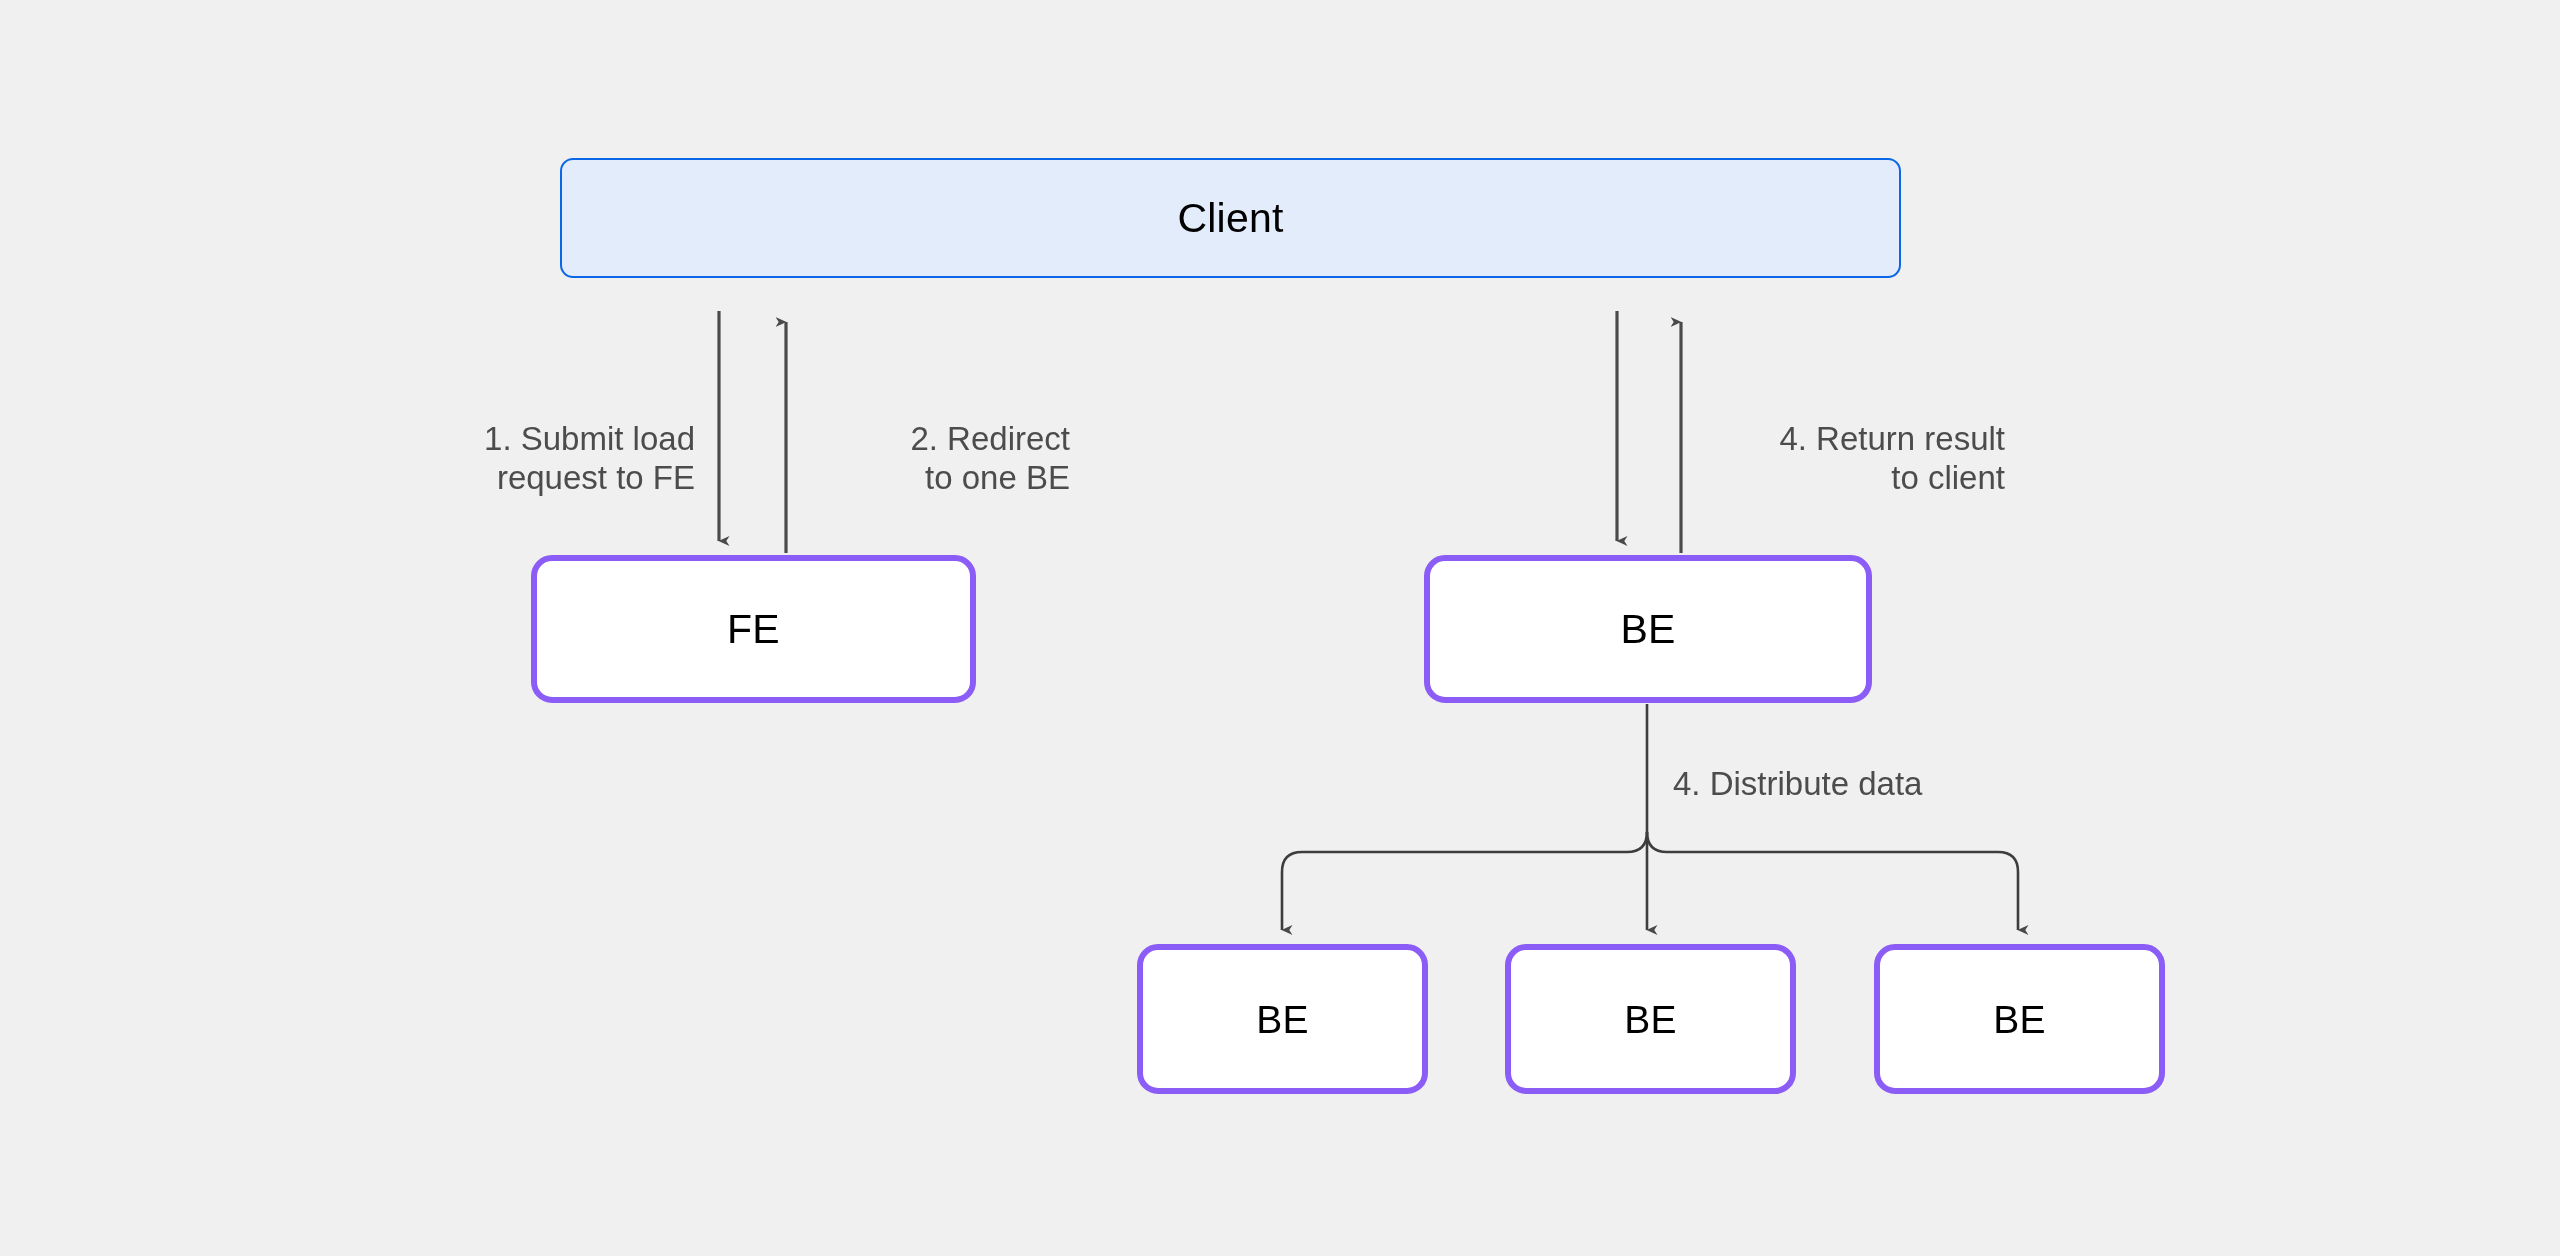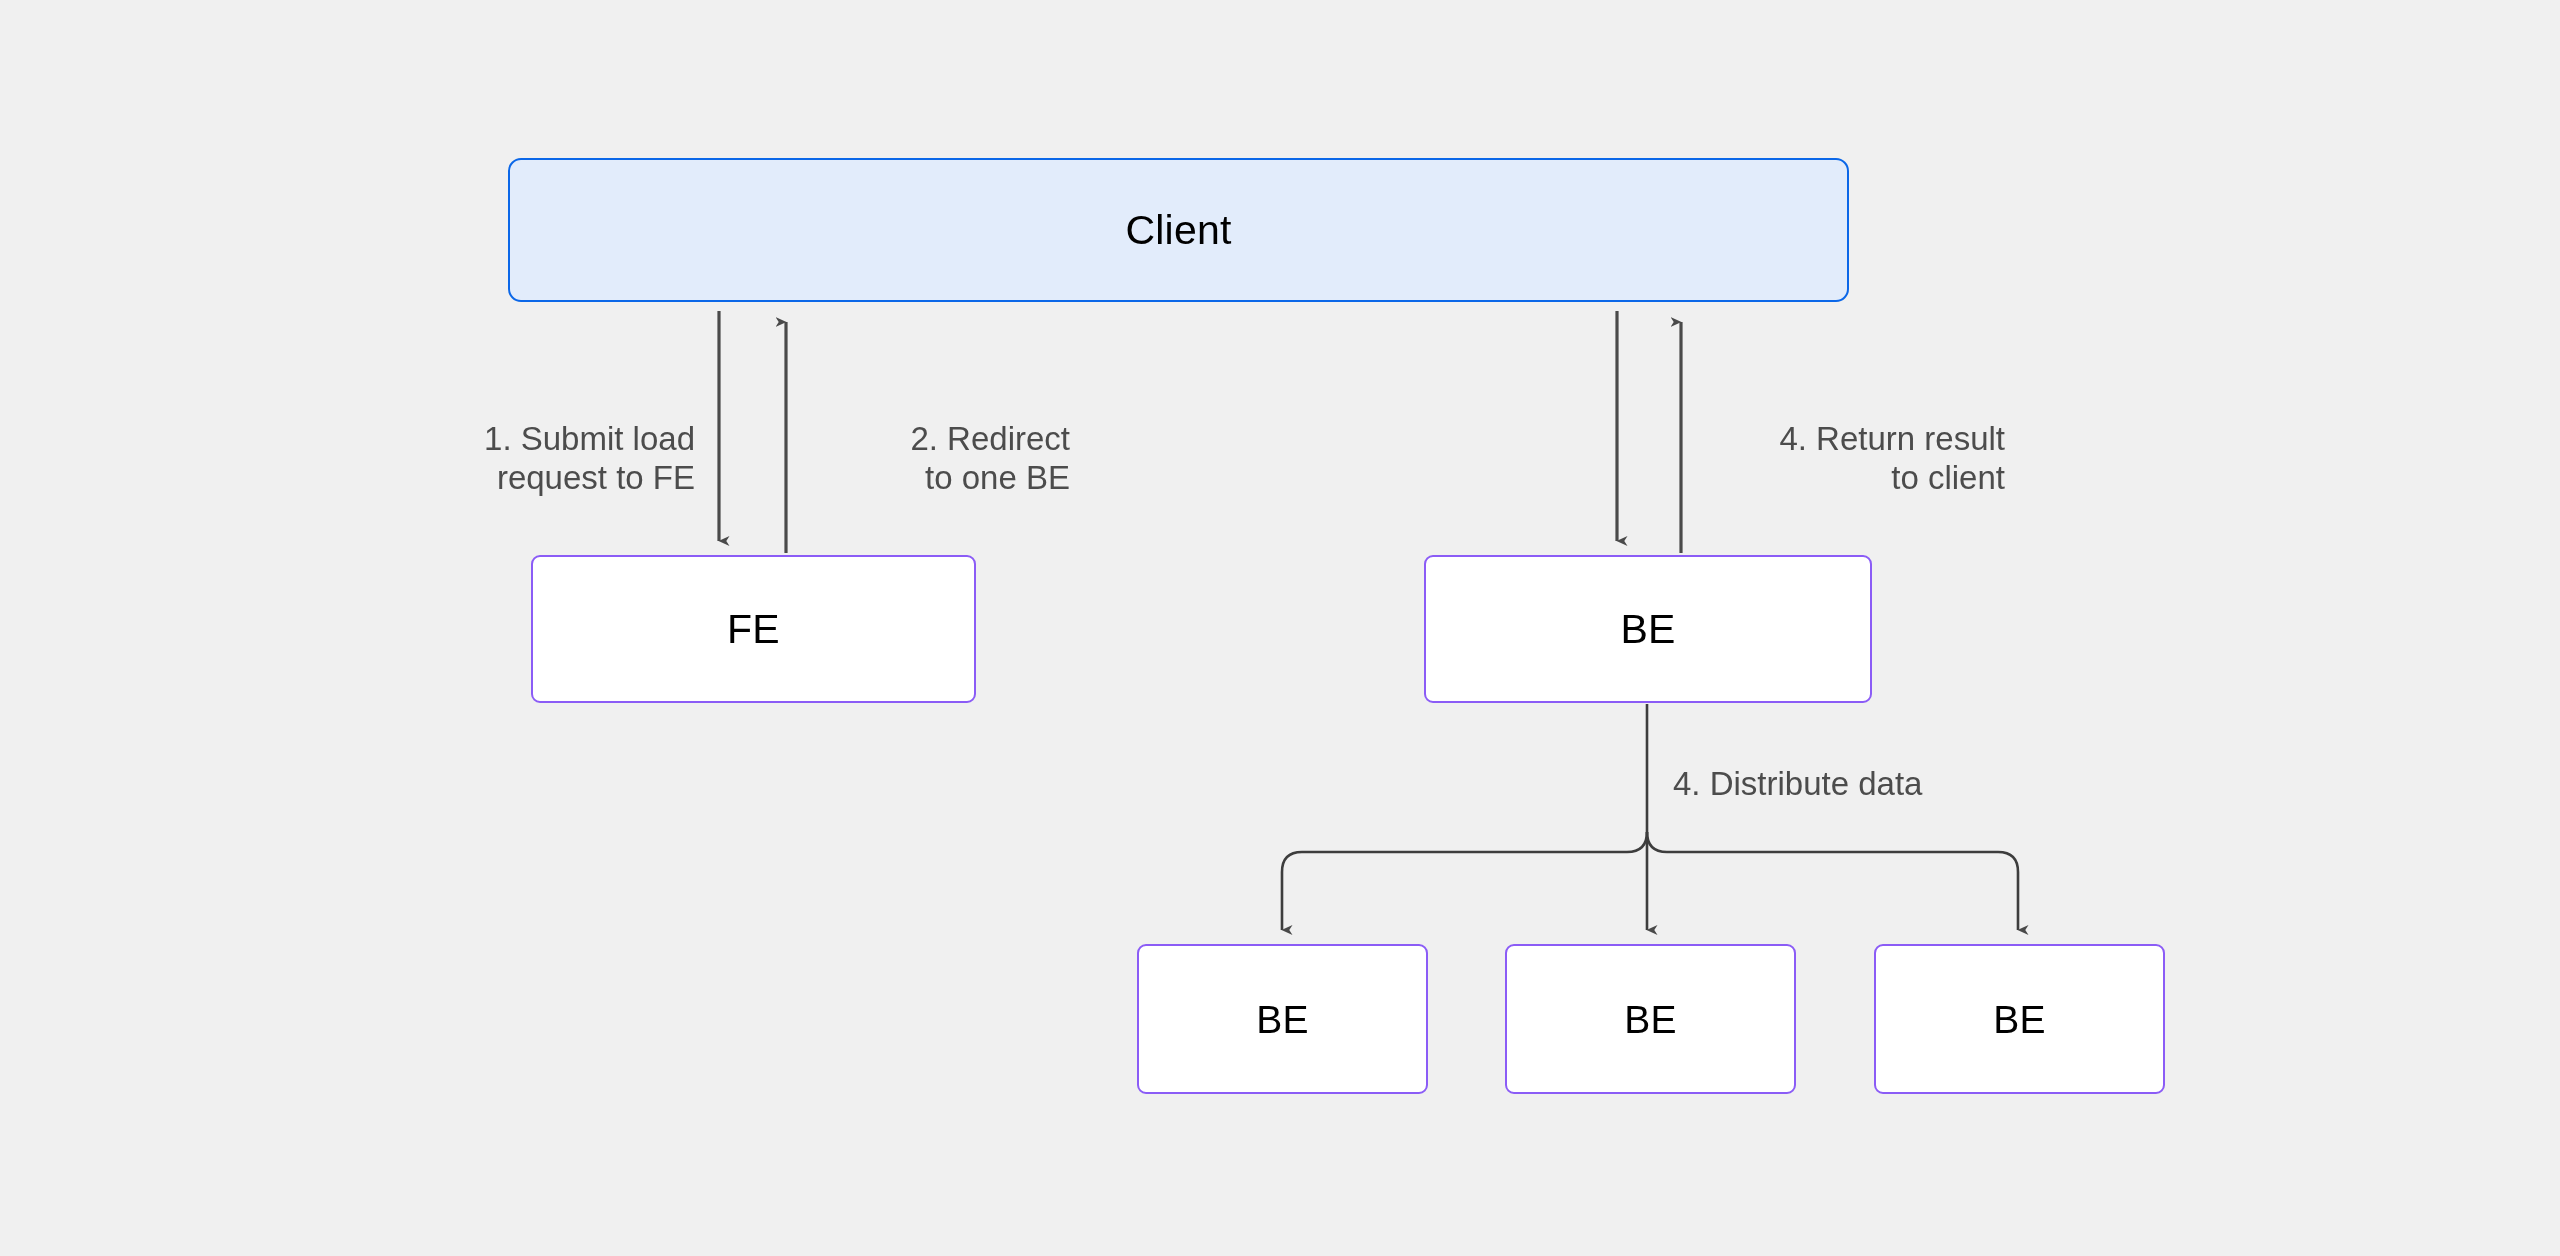--- a/index.html
+++ b/index.html
@@ -27,35 +27,35 @@
     height: 1256px;
     pointer-events: none;
   }
   .node {
     position: absolute;
     box-sizing: border-box;
     display: flex;
     align-items: center;
     justify-content: center;
     background: #ffffff;
-    border: 2px solid #8b5cf6;
-    border-radius: 9px;
+    border: 6px solid #8b5cf6;
+    border-radius: 21px;
     color: #000000;
     font-weight: 400;
     letter-spacing: 0.2px;
   }
   .node-label {
     display: block;
     line-height: 1;
   }
   .node-client {
-    left: 508px;
+    left: 560px;
     top: 158px;
     width: 1341px;
-    height: 144px;
+    height: 120px;
     background: #e2ecfb;
     border: 2px solid #0b67e8;
     border-radius: 13px;
     font-size: 41px;
   }
   .node-fe {
     left: 531px;
     top: 555px;
     width: 445px;
     height: 148px;

